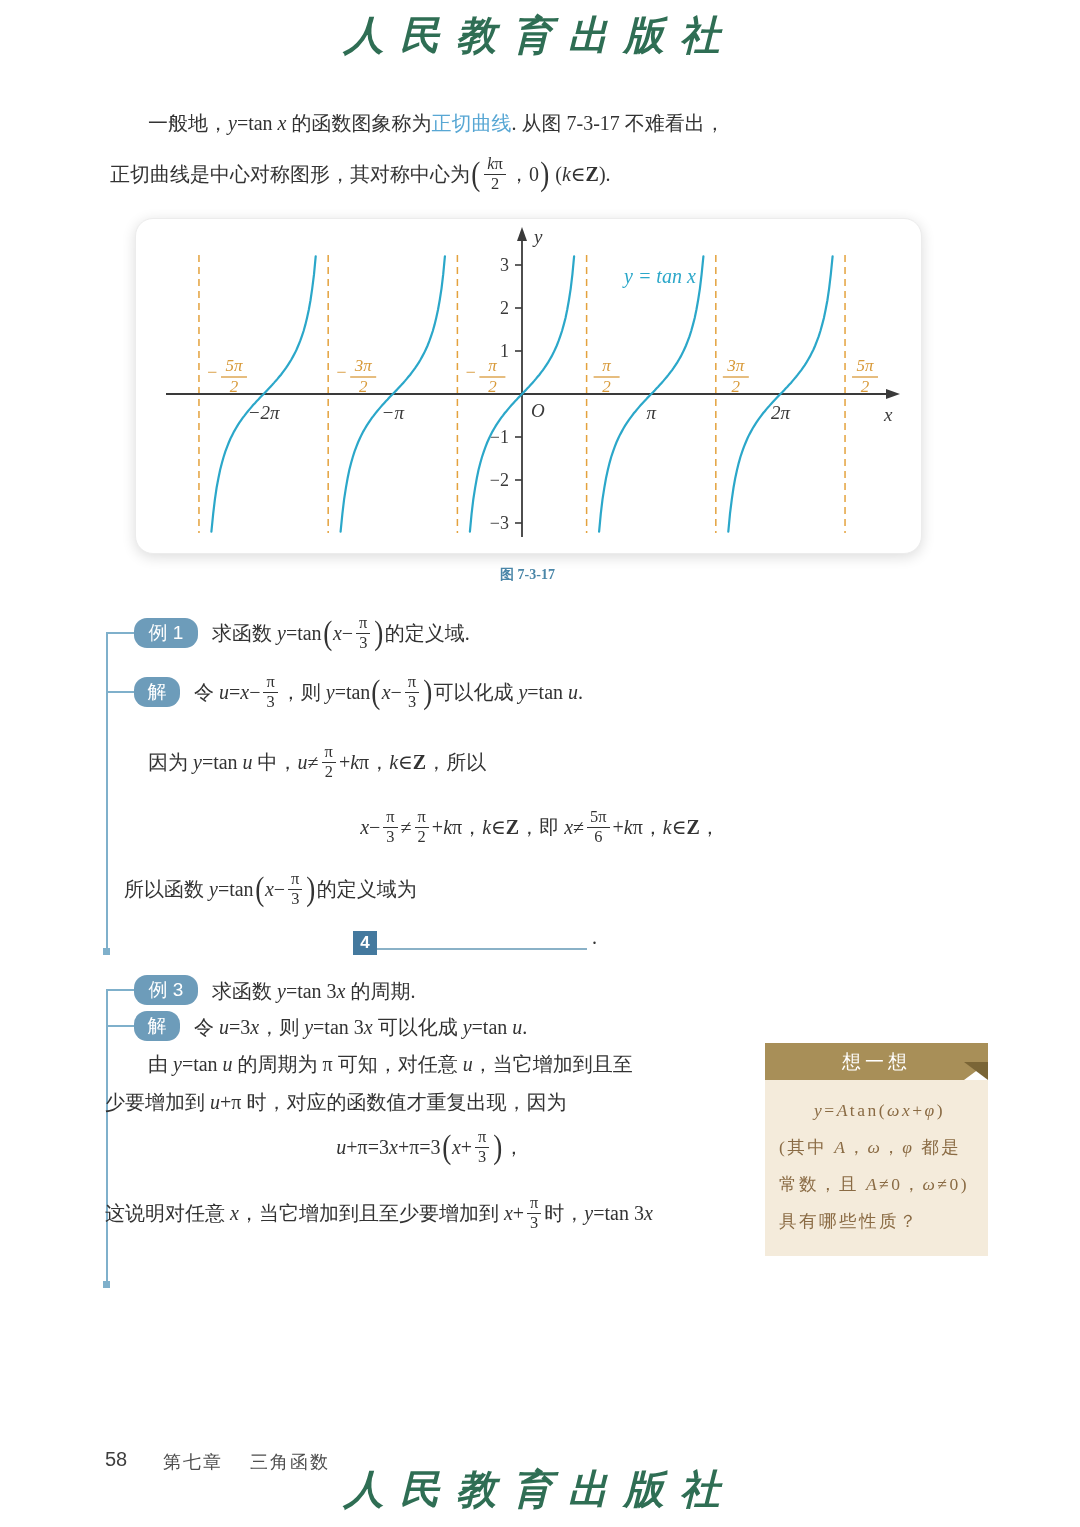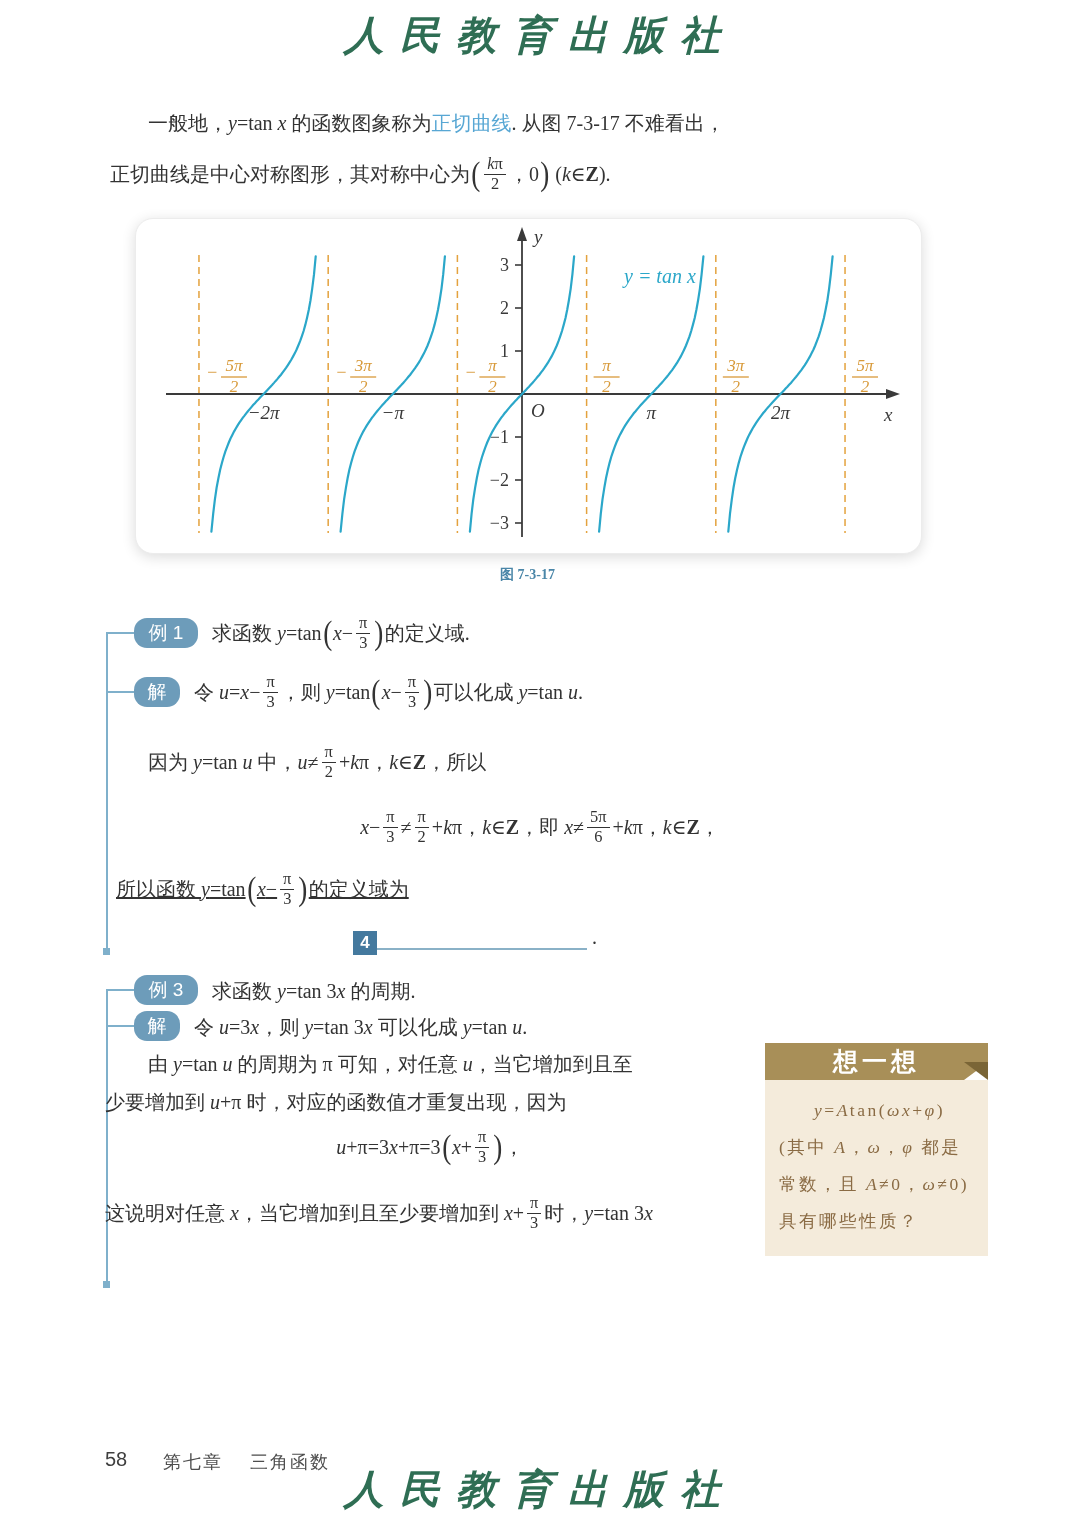--- a/index.html
+++ b/index.html
@@ -42,21 +42,21 @@
   .ansbadge{display:inline-block;width:24px;height:24px;line-height:24px;background:#44799e;
             color:#fff;font-family:"Liberation Sans",sans-serif;font-size:17px;font-weight:bold;
             text-align:center;vertical-align:-4px;}
   .blank{display:inline-block;height:20px;border-bottom:2px solid #8ab1c7;vertical-align:-6px;}
   .blank-long{width:210px;}
   .blank-short{width:38px;}
 
   
   .think{left:765px;top:1043px;width:223px;}
   .think-header{position:relative;height:37px;background:#a88f58;color:#fff;text-align:center;
-                line-height:37px;font-size:25px;font-weight:bold;letter-spacing:4px;
+                line-height:37px;font-size:19px;font-weight:normal;letter-spacing:4px;
                 clip-path:polygon(0 0,100% 0,100% 52%,calc(100% - 24px) 100%,0 100%);}
   .think-fold{position:absolute;right:0;top:19px;width:0;height:0;
               border-left:24px solid transparent;border-top:18px solid #7a6536;}
   .think-body{background:#f4ebdb;color:#8a6b44;font-size:17.5px;line-height:37px;
               letter-spacing:2.5px;padding:12px 14px 16px 14px;text-indent:2em;}
 
   .footer-num{font-size:20px;color:#3f3f3f;font-family:"Liberation Sans",sans-serif;}
   .footer-txt{font-size:18px;color:#4d4d4d;letter-spacing:2px;}
 </style>
 </head>
@@ -136,21 +136,21 @@
   <div class="abs hstub" style="left:106px;top:691px;width:28px;"></div>
   <div class="abs vdot" style="left:103px;top:948px;"></div>
 
   <div class="abs badge" style="left:134px;top:618px;width:64px;">例 1</div>
   <div class="abs txt" style="left:212px;top:604px;height:58px;line-height:58px;">求函数 <i>y</i>=tan<span class="bigp">(</span><i>x</i>−<span class="frac"><span class="num">π</span><span class="den">3</span></span><span class="bigp">)</span>的定义域.</div>
 
   <div class="abs badge" style="left:134px;top:677px;width:46px;">解</div>
   <div class="abs txt" style="left:194px;top:663px;height:58px;line-height:58px;">令 <i>u</i>=<i>x</i>−<span class="frac"><span class="num">π</span><span class="den">3</span></span>，则 <i>y</i>=tan<span class="bigp">(</span><i>x</i>−<span class="frac"><span class="num">π</span><span class="den">3</span></span><span class="bigp">)</span>可以化成 <i>y</i>=tan <i>u</i>.</div>
   <div class="abs txt" style="left:148px;top:735px;height:54px;line-height:54px;">因为 <i>y</i>=tan <i>u</i> 中，<i>u</i>≠<span class="frac"><span class="num">π</span><span class="den">2</span></span>+<i>k</i>π，<i>k</i>∈<b>Z</b>，所以</div>
   <div class="abs txt" style="left:105px;top:797px;width:870px;height:60px;line-height:60px;text-align:center;"><i>x</i>−<span class="frac"><span class="num">π</span><span class="den">3</span></span>≠<span class="frac"><span class="num">π</span><span class="den">2</span></span>+<i>k</i>π，<i>k</i>∈<b>Z</b>，即 <i>x</i>≠<span class="frac"><span class="num">5π</span><span class="den">6</span></span>+<i>k</i>π，<i>k</i>∈<b>Z</b>，</div>
-  <div class="abs txt" style="left:116px;top:860px;height:58px;line-height:58px;text-decoration:underline;">所以函数 <i>y</i>=tan<span class="bigp">(</span><i>x</i>−<span class="frac"><span class="num">π</span><span class="den">3</span></span><span class="bigp">)</span>的定义域为</div>
+  <div class="abs txt" style="left:124px;top:860px;height:58px;line-height:58px;">所以函数 <i>y</i>=tan<span class="bigp">(</span><i>x</i>−<span class="frac"><span class="num">π</span><span class="den">3</span></span><span class="bigp">)</span>的定义域为</div>
   <div class="abs txt" style="left:353px;top:922px;height:30px;line-height:30px;"><span class="ansbadge">4</span><span class="blank blank-long"></span> .</div>
 
   <div class="abs vline" style="left:106px;top:990px;height:295px;"></div>
   <div class="abs hstub" style="left:106px;top:989px;width:28px;"></div>
   <div class="abs hstub" style="left:106px;top:1025px;width:28px;"></div>
   <div class="abs vdot" style="left:103px;top:1281px;"></div>
 
   <div class="abs badge" style="left:134px;top:975px;width:64px;">例 3</div>
   <div class="abs txt" style="left:212px;top:978px;height:26px;line-height:26px;">求函数 <i>y</i>=tan 3<i>x</i> 的周期.</div>
 

